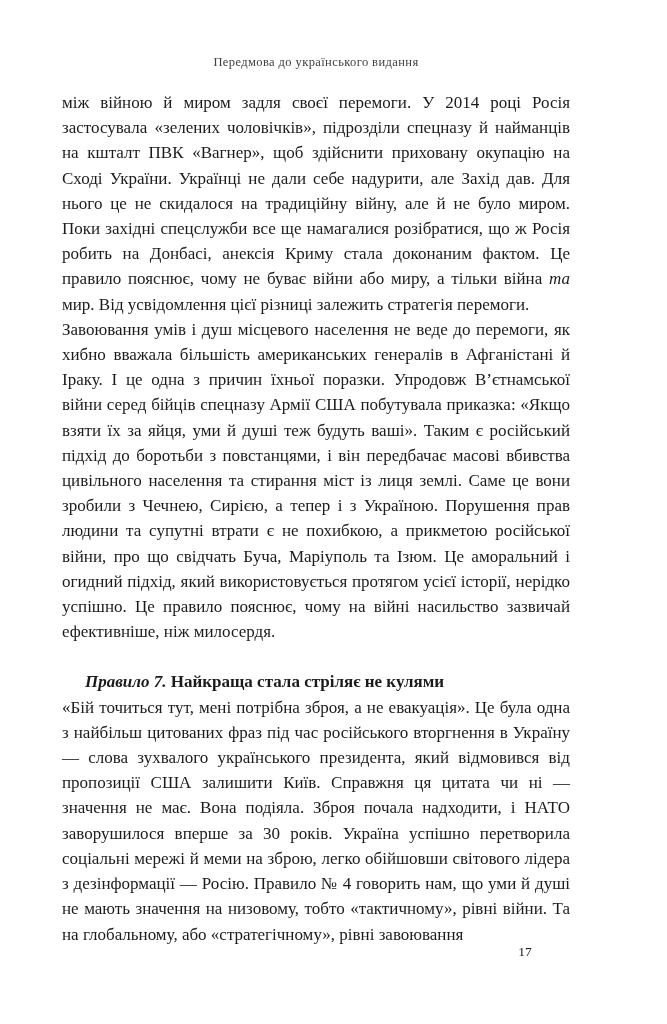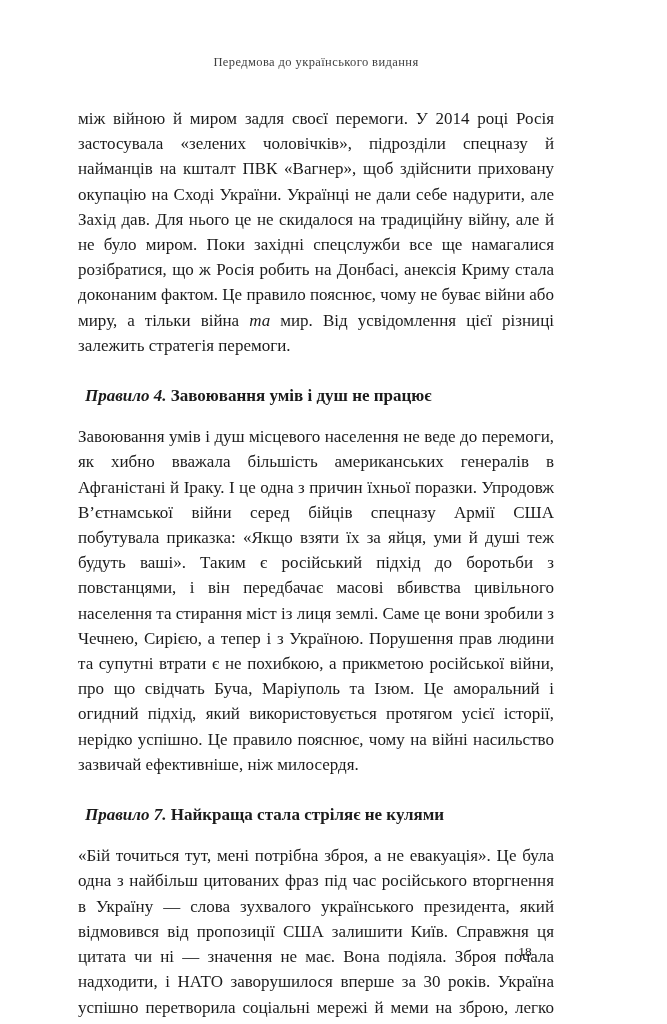--- a/index.html
+++ b/index.html
@@ -26,21 +26,21 @@
     letter-spacing: 0.4px;
     color: #3f3f3f;
   }
   .text-block {
     position: absolute;
     top: 90px;
     left: 62px;
     width: 508px;
   }
   .body-para {
-    margin: 16px;
+    margin: 0;
     font-size: 17px;
     line-height: 25.2px;
     text-align: justify;
     text-justify: inter-word;
   }
   .rule-heading {
     margin: 25px 0 0 0;
     font-size: 17px;
     line-height: 25.2px;
     font-weight: bold;
@@ -66,25 +66,24 @@
 <body>
 
 <div class="page">
 
   <div class="running-head">Передмова до українського видання</div>
 
   <div class="text-block">
 
     <p class="body-para"><span>між війною й миром задля своєї перемоги. У 2014 році Росія застосувала «зелених чоловічків», підрозділи спецназу й найманців на кшталт ПВК «Вагнер», щоб здійснити приховану окупацію на Сході України. Українці не дали себе надурити, але Захід дав. Для нього це не скидалося на традиційну війну, але й не було миром. Поки західні спецслужби все ще намагалися розібратися, що ж Росія робить на Донбасі, анексія Криму стала доконаним фактом. Це правило пояснює, чому не буває війни або миру, а тільки війна </span><span class="em">та</span><span> мир. Від усвідомлення цієї різниці залежить стратегія перемоги.</span></p>
 
-    <h2 class="rule-heading"><span class="rule-label">Правило 4.</span><span> Завоювання умів і душ не працює</span></h2>
 
     <p class="body-para">Завоювання умів і душ місцевого населення не веде до перемоги, як хибно вважала більшість американських генералів в Афганістані й Іраку. І це одна з причин їхньої поразки. Упродовж В’єтнамської війни серед бійців спецназу Армії США побутувала приказка: «Якщо взяти їх за яйця, уми й душі теж будуть ваші». Таким є російський підхід до боротьби з повстанцями, і він передбачає масові вбивства цивільного населення та стирання міст із лиця землі. Саме це вони зробили з Чечнею, Сирією, а тепер і з Україною. Порушення прав людини та супутні втрати є не похибкою, а прикметою російської війни, про що свідчать Буча, Маріуполь та Ізюм. Це аморальний і огидний підхід, який використовується протягом усієї історії, нерідко успішно. Це правило пояснює, чому на війні насильство зазвичай ефективніше, ніж милосердя.</p>
 
     <h2 class="rule-heading"><span class="rule-label">Правило 7.</span><span> Найкраща стала стріляє не кулями</span></h2>
 
     <p class="body-para">«Бій точиться тут, мені потрібна зброя, а не евакуація». Це була одна з найбільш цитованих фраз під час російського вторгнення в Україну — слова зухвалого українського президента, який відмовився від пропозиції США залишити Київ. Справжня ця цитата чи ні — значення не має. Вона подіяла. Зброя почала надходити, і НАТО заворушилося вперше за 30 років. Україна успішно перетворила соціальні мережі й меми на зброю, легко обійшовши світового лідера з дезінформації — Росію. Правило № 4 говорить нам, що уми й душі не мають значення на низовому, тобто «тактичному», рівні війни. Та на глобальному, або «стратегічному», рівні завоювання</p>
 
   </div>
 
-  <div class="page-number">18</div>
+  <div class="page-number">17</div>
 
 </div>
 
 </body></html>

